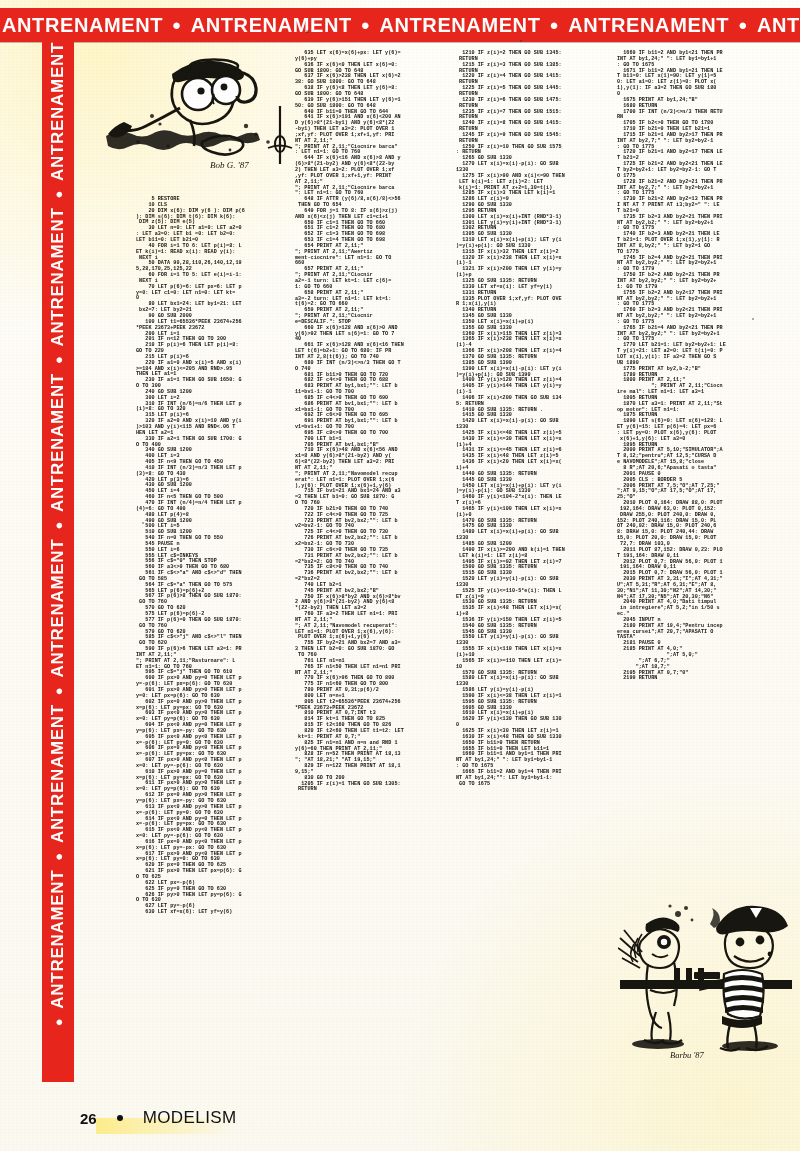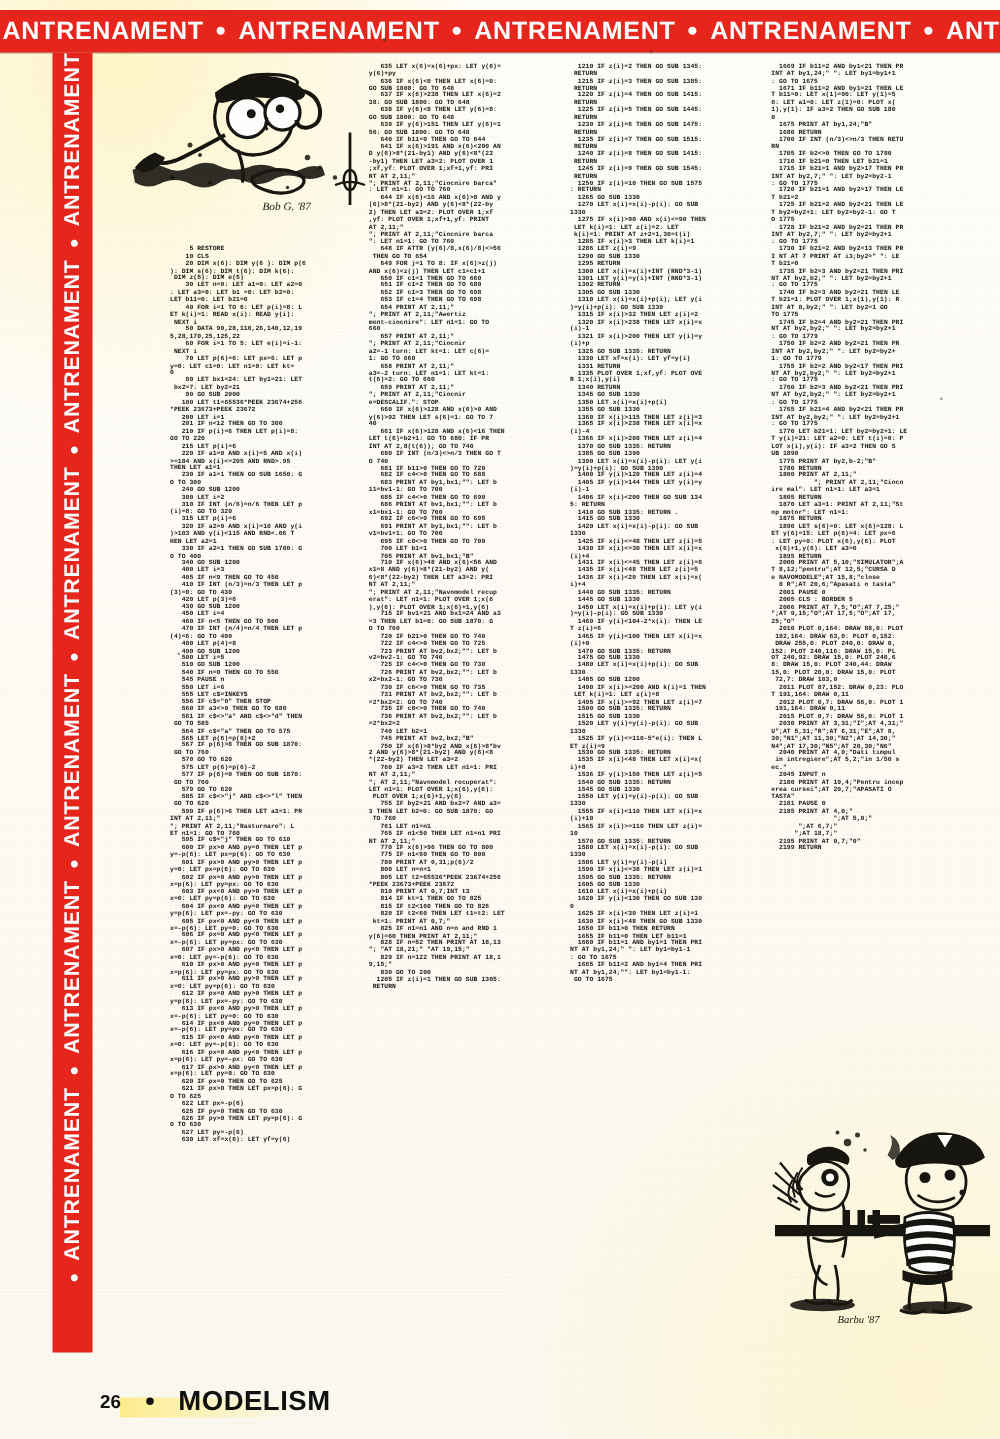--- a/index.html
+++ b/index.html
@@ -82,21 +82,21 @@
     position:absolute;left:540px;top:850px;width:176px;height:170px;
   }
   
   #footer{
     position:absolute;left:80px;top:1108px;
     display:flex;align-items:center;gap:20px;
   }
   #footer .pg{font-size:15px;font-weight:bold;color:#111;}
   #footer .dot{width:6px;height:6px;border-radius:50%;background:#111;}
   #footer .mast{
-    font-size:22px;font-weight:bold;color:#111;letter-spacing:.4px;
+    font-size:17px;font-weight:normal;color:#111;letter-spacing:.4px;
     font-family:"Liberation Sans", sans-serif;
   }
   #footer-smudge{
     position:absolute;left:96px;top:1118px;width:140px;height:16px;
     background:linear-gradient(90deg,rgba(255,226,60,.55),rgba(255,226,60,0));
     pointer-events:none;
   }
   .scan-speck{position:absolute;background:#2a2824;opacity:.5;border-radius:50%;}
 </style>
 </head>

